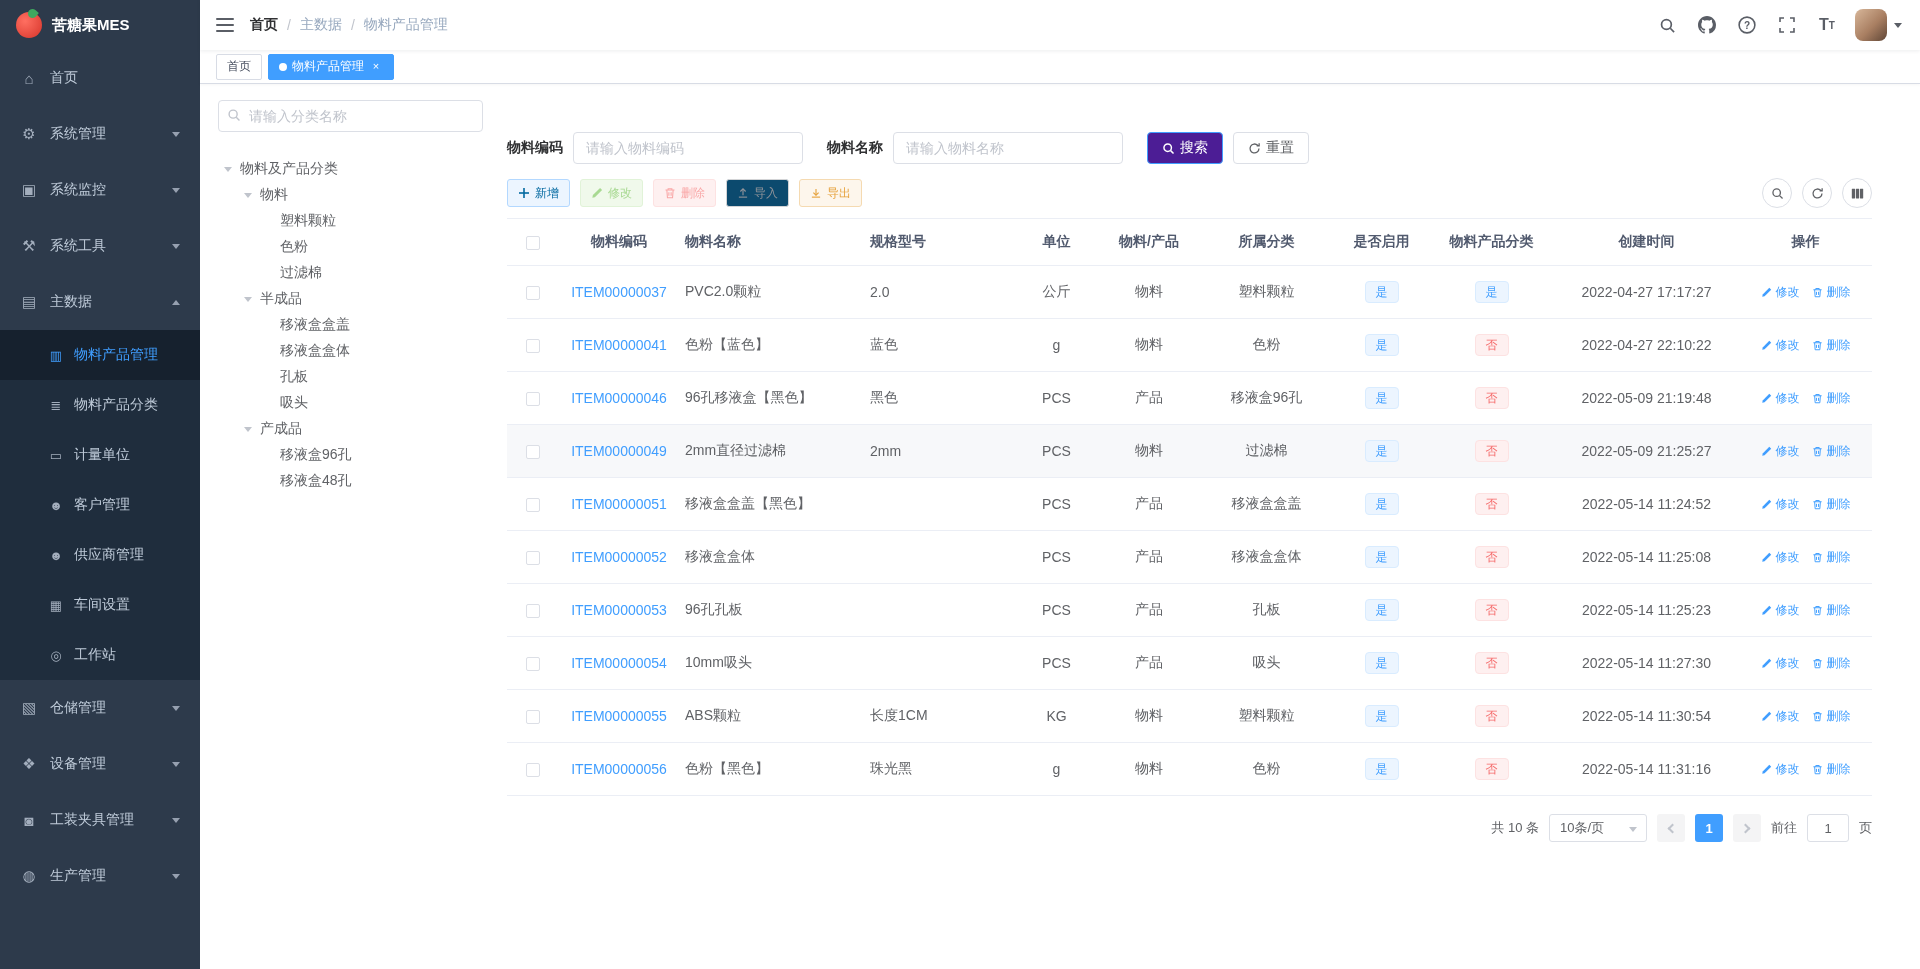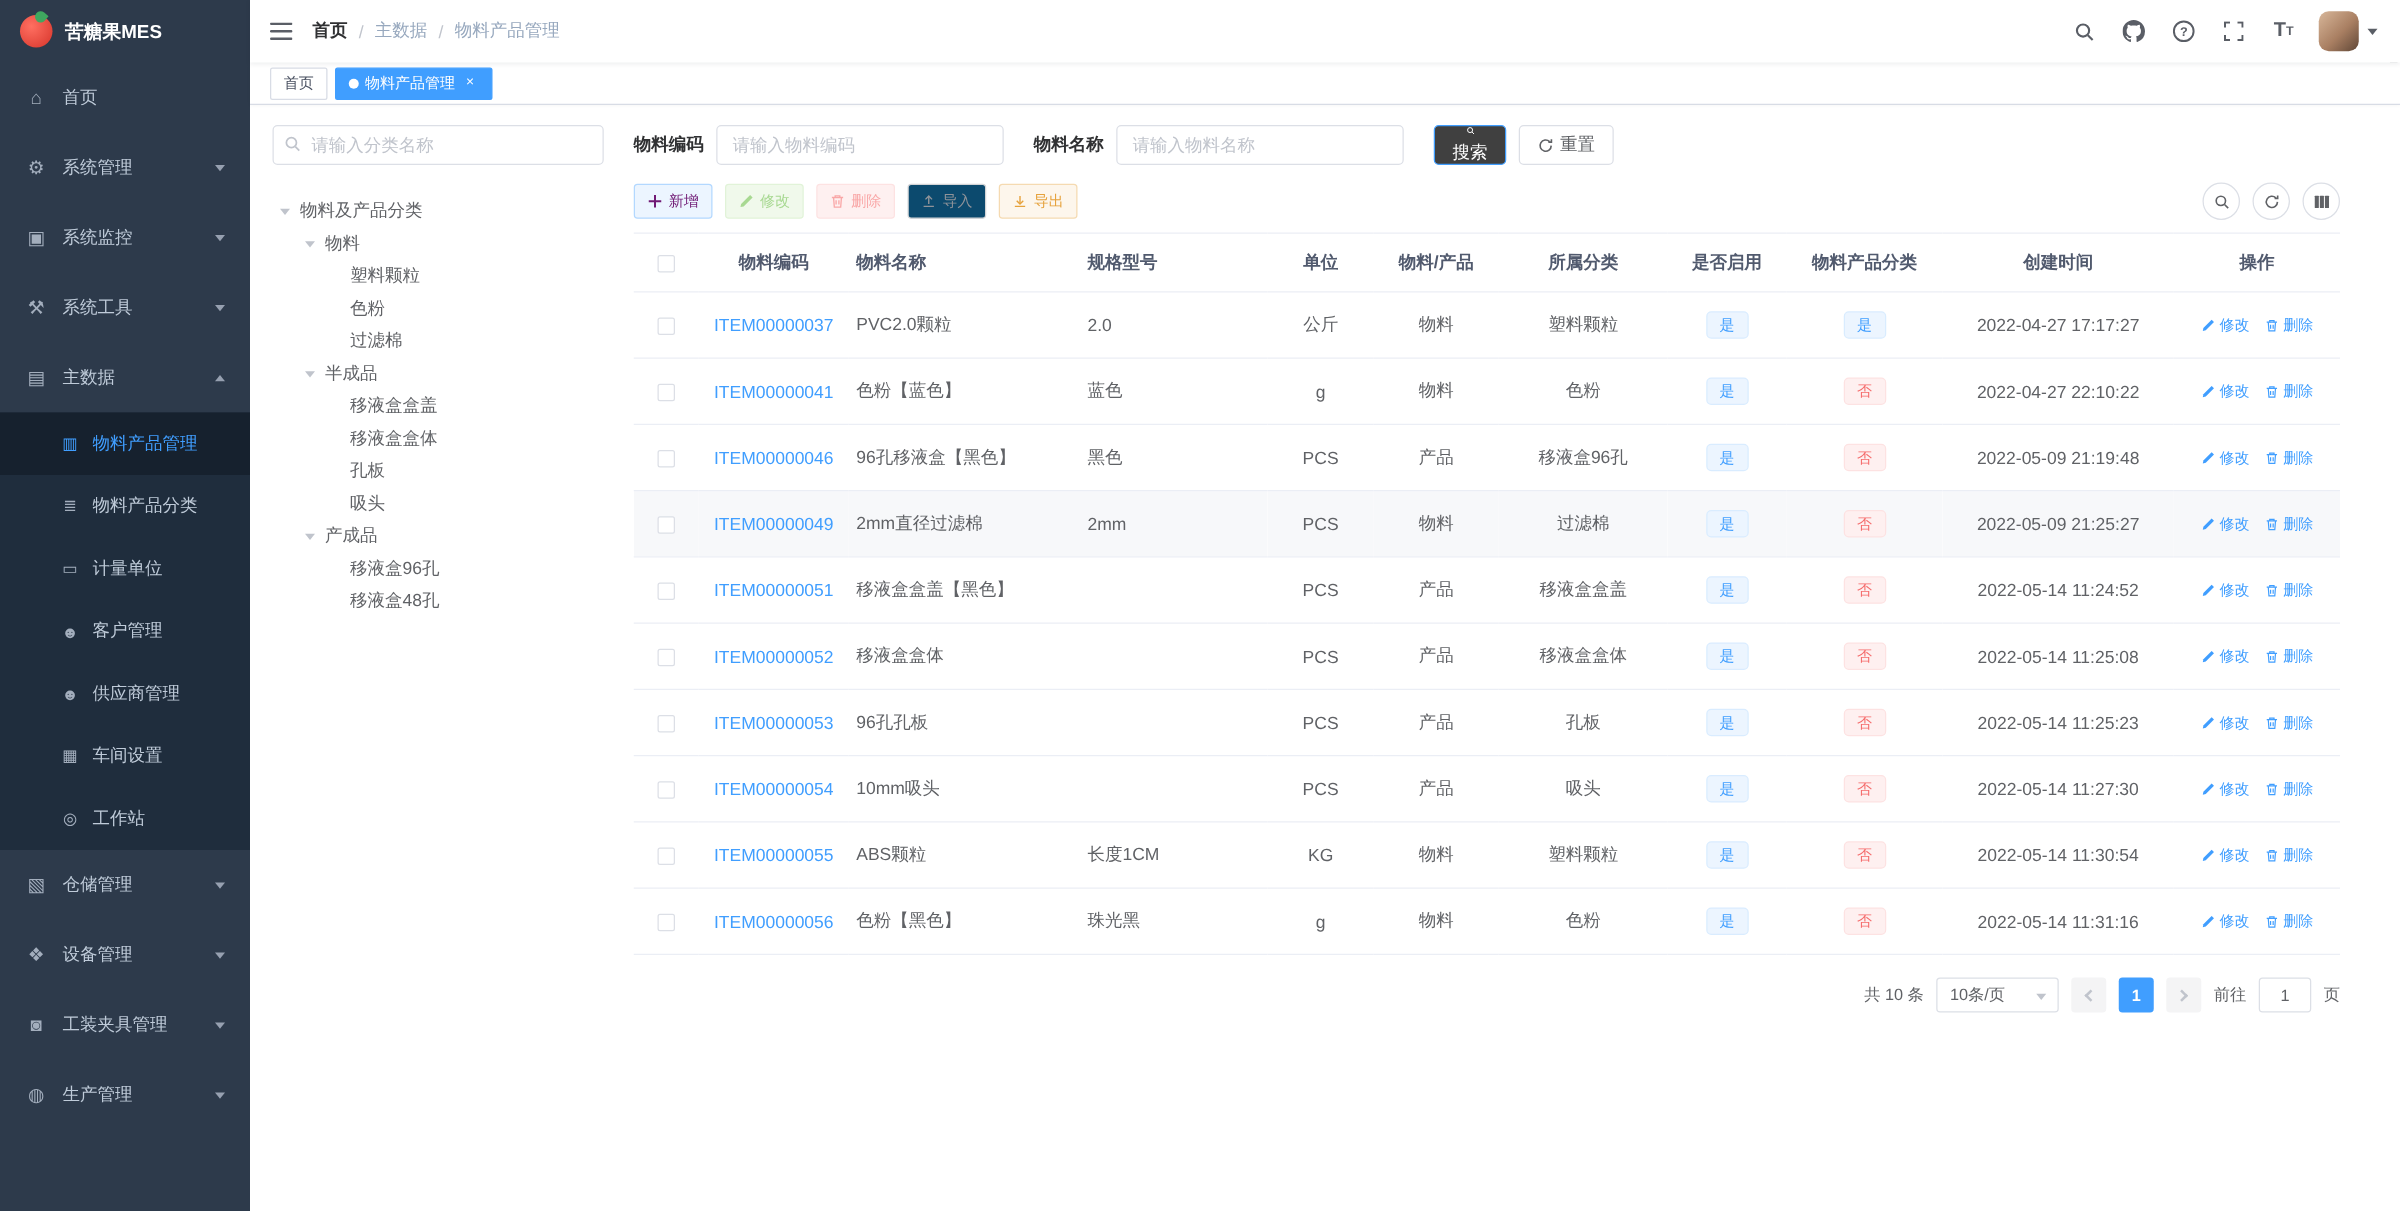--- a/index.html
+++ b/index.html
@@ -63,34 +63,34 @@
   .tree-search input { width: 100%; height: 32px; border: 1px solid #dcdfe6; border-radius: 4px; padding: 0 10px 0 30px; font-size: 14px; color: #606266; outline: none; font-family: inherit; }
   input::placeholder { color: #c0c4cc; }
   .tree-search .s-ico { position: absolute; left: 9px; top: 8px; color: #c0c4cc; }
   .tree-node { height: 26px; display: flex; align-items: center; color: #606266; cursor: pointer; white-space: nowrap; }
   .tcaret { width: 0; height: 0; border: 4px solid transparent; border-top: 5px solid #c0c4cc; margin: 4px 8px 0 0; flex-shrink: 0; }
   .tree-node.leaf .tcaret { visibility: hidden; }
   .tree-node.lv0 { padding-left: 6px; margin-top: 14px; }
   .tree-node.lv1 { padding-left: 26px; }
   .tree-node.lv2 { padding-left: 46px; }
 
-  .table-col { flex: 1; min-width: 0; }
+  .table-col { flex: 1; min-width: 0; margin-top: 32px; }
 
   .filter-row { display: flex; align-items: center; margin-bottom: 14px; }
   .filter-row label { font-weight: 700; color: #303133; margin-right: 10px; white-space: nowrap; }
   .f-input { width: 230px; height: 32px; border: 1px solid #dcdfe6; border-radius: 4px; padding: 0 12px; font-size: 14px; color: #606266; outline: none; font-family: inherit; }
   .f-group { display: flex; align-items: center; margin-right: 24px; }
   .btn { height: 32px; border-radius: 4px; border: 1px solid #dcdfe6; background: #fff; color: #606266; font-size: 14px; padding: 0 14px; display: inline-flex; align-items: center; gap: 5px; cursor: pointer; font-family: inherit; }
-  .btn-primary { background: #404040; border-color: #409eff; color: #fff; flex-direction: column; }
+  .btn-primary { background: #4c1d95; border-color: #409eff; color: #fff; }
   .btn + .btn { margin-left: 10px; }
 
   .toolbar-row { display: flex; align-items: center; margin-bottom: 10px; }
   .tbtn { height: 28px; padding: 0 10px; font-size: 12px; border-radius: 3px; display: inline-flex; align-items: center; gap: 5px; cursor: pointer; border: 1px solid; margin-right: 10px; background: #fff; font-family: inherit; }
   .tbtn svg { flex-shrink: 0; }
-  .tbtn-add    { color: #701a75; background: #ecf5ff; border-color: #b3d8ff; }
+  .tbtn-add    { color: #0369a1; background: #ecf5ff; border-color: #b3d8ff; }
   .tbtn-edit   { color: #a8d992; background: #f0f9eb; border-color: #e1f3d8; cursor: not-allowed; }
   .tbtn-del    { color: #f9a7a7; background: #fef0f0; border-color: #fde2e2; cursor: not-allowed; }
   .tbtn-import { color: #909399; background: #0c4a6e; border-color: #d3d4d6; }
   .tbtn-export { color: #e6a23c; background: #fdf6ec; border-color: #f5dab1; }
   .tool-circles { margin-left: auto; display: flex; gap: 10px; }
   .circle-btn { width: 30px; height: 30px; border-radius: 50%; border: 1px solid #dcdfe6; background: #fff; display: flex; align-items: center; justify-content: center; color: #606266; cursor: pointer; }
 
   
   .data-table { width: 100%; border-collapse: collapse; table-layout: fixed; font-size: 14px; color: #606266; }
   .data-table th { padding: 14px 6px; color: #515a6e; font-weight: 700; text-align: center; border-bottom: 1px solid #ebeef5; border-top: 1px solid #ebeef5; white-space: nowrap; overflow: hidden; }

